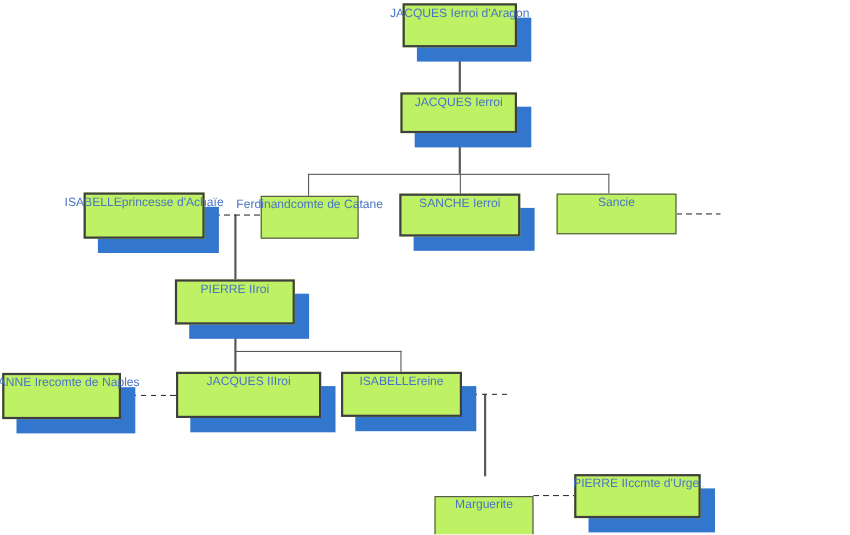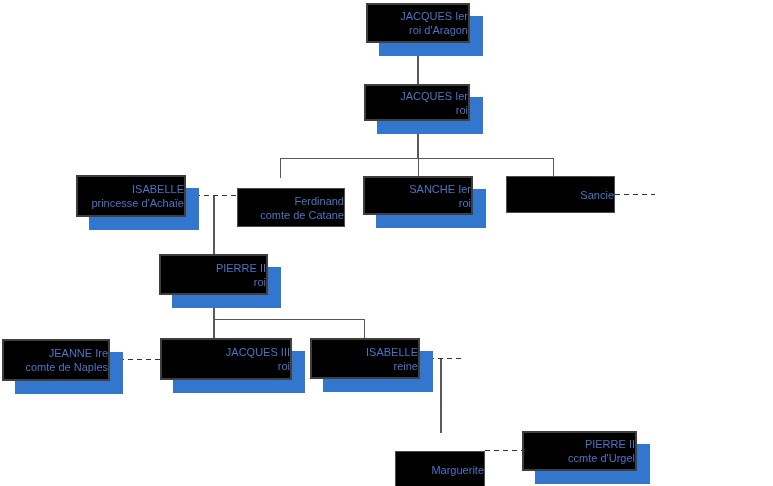--- a/index.html
+++ b/index.html
@@ -7,27 +7,26 @@
     position: relative;
     width: 773px;
     height: 486px;
     overflow: hidden;
     background: #ffffff;
     font-family: "Liberation Sans", sans-serif;
   }
   .node {
     position: absolute;
     box-sizing: border-box;
-    background: #000000;
+    background: #bef264;
     color: #4a74c4;
     font-size: 11px;
     line-height: 14px;
     display: flex;
-    flex-direction: column;
-    align-items: flex-end;
+    align-items: flex-start;
     justify-content: center;
     text-align: center;
     z-index: 2;
   }
   .node.strong {
     border: 2px solid #3f3f3f;
     box-shadow: 13px 13px 0 0 #3376cd;
   }
   .node.light {
     border: 1px solid #4d4d4d;
@@ -71,21 +70,21 @@
   <div class="node strong" style="left:364px;top:84px;width:106px;height:37px">
     <span>JACQUES Ier</span>
     <span>roi</span>
   </div>
 
   <div class="node strong" style="left:76px;top:175px;width:110px;height:42px">
     <span>ISABELLE</span>
     <span>princesse d'Achaïe</span>
   </div>
 
-  <div class="node light" style="left:237px;top:188px;width:108px;height:39px">
+  <div class="node light" style="left:237px;top:178px;width:89px;height:39px">
     <span>Ferdinand</span>
     <span>comte de Catane</span>
   </div>
 
   <div class="node strong" style="left:363px;top:176px;width:110px;height:39px">
     <span>SANCHE Ier</span>
     <span>roi</span>
   </div>
 
   <div class="node light" style="left:506px;top:176px;width:109px;height:37px">

